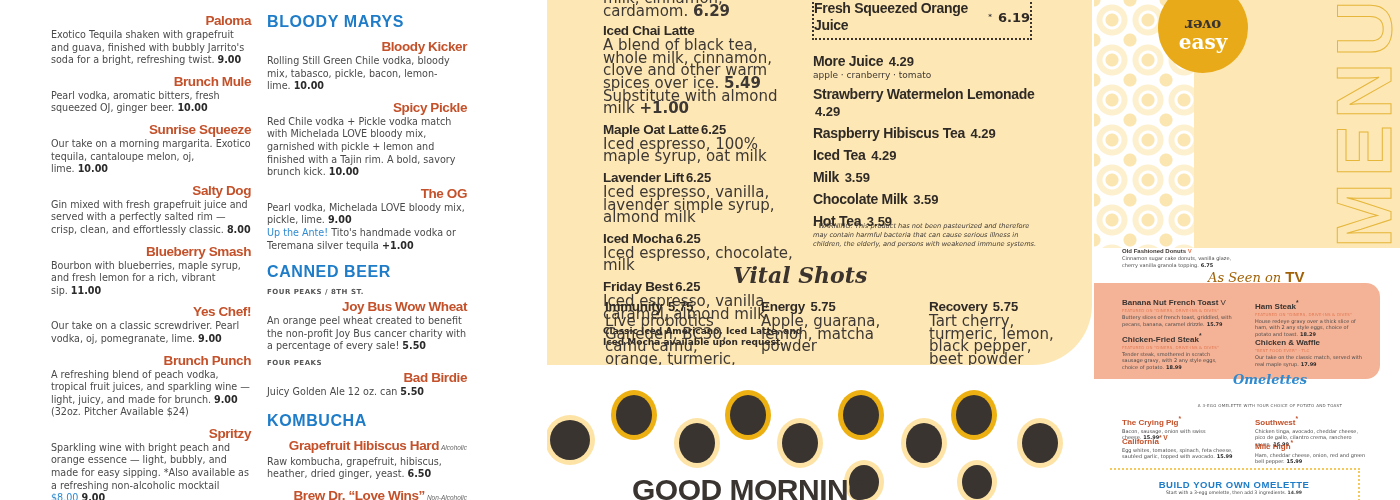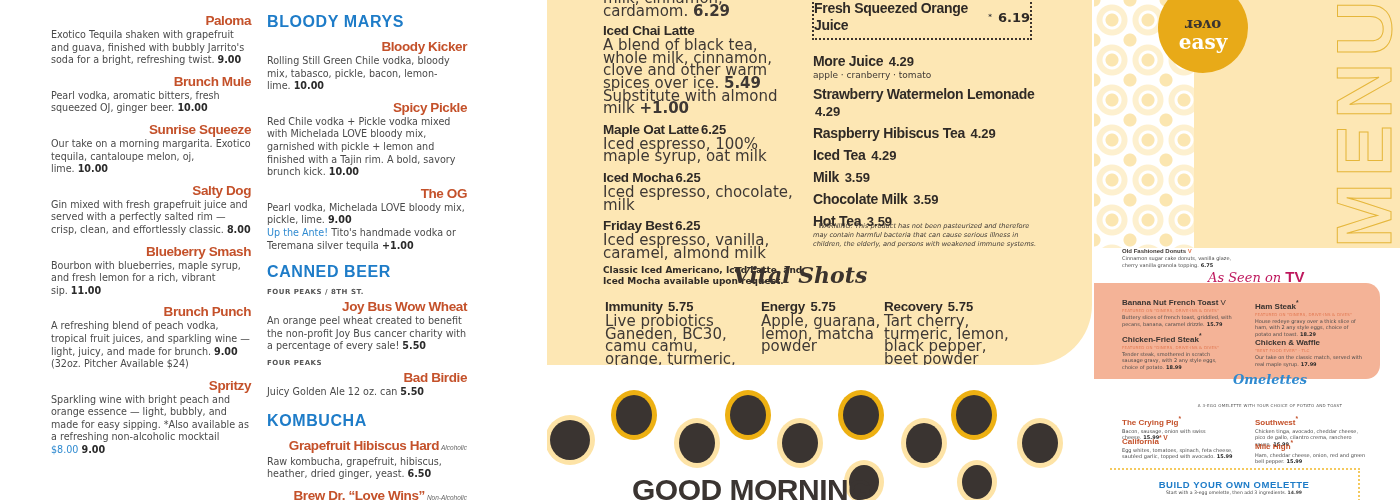--- a/index.html
+++ b/index.html
@@ -68,21 +68,21 @@
     font-family: "Liberation Sans", sans-serif; font-weight: bold; font-size: 78px; line-height: 68px; letter-spacing: 6px;
     color: transparent; -webkit-text-stroke: 1px #e5b63a; white-space: nowrap; }
 
   .tiny { font-size: 5px; line-height: 6.5px; color: #4a4a4a; }
   .tiny-name { font-family: "Liberation Sans", sans-serif; font-weight: bold; font-size: 8px; line-height: 10px; color: #3a3431; }
   .tiny-feat { font-size: 4px; color: #e27952; letter-spacing: 0.2px; line-height: 6px; }
   .tiny-price { font-weight: bold; color: #2a2a2a; margin-left: 2px; }
 
   #donuts { position: absolute; left: 1122px; top: 248px; width: 120px; }
   #tv-box { position: absolute; left: 1094px; top: 283px; width: 286px; height: 96px; background: #f4b397; border-radius: 0 14px 14px 0; }
-  #tv-title { position: absolute; left: 1208px; top: 268px; font-family: "DejaVu Serif", serif; font-style: italic; font-size: 13px; color: #be185d; }
+  #tv-title { position: absolute; left: 1208px; top: 268px; font-family: "DejaVu Serif", serif; font-style: italic; font-size: 13px; color: #a16207; }
   #tv-title b { font-style: normal; font-family: "Liberation Sans", sans-serif; font-size: 15px; }
   .tv-item { position: absolute; width: 110px; }
 
   #omelette-title { position: absolute; left: 1215px; top: 372px; width: 110px; text-align: center;
     font-family: "DejaVu Serif", serif; font-style: italic; font-weight: bold; font-size: 13px; color: #2f8ad0; }
   #omelette-sub { position: absolute; left: 1160px; top: 403px; width: 220px; text-align: center; font-size: 4px; letter-spacing: 0.3px; color: #555; }
   .om-item { position: absolute; width: 112px; }
   .om-name { font-family: "Liberation Sans", sans-serif; font-weight: bold; font-size: 8px; color: #c4512a; line-height: 10px; }
   #build { position: absolute; left: 1110px; top: 468px; width: 250px; height: 40px; border-top: 2px dotted #f4c95d; border-right: 2px dotted #f4c95d; text-align: center; }
   #build-title { font-family: "Liberation Sans", sans-serif; font-weight: bold; font-size: 9.5px; color: #1e7cc8; letter-spacing: 0.5px; margin-top: 9px; }
@@ -106,40 +106,44 @@
   </div>
   <div class="item">
     <div class="item-name cond">Salty Dog</div>
     <div class="item-desc"><span>Gin mixed with fresh grapefruit juice and served with a perfectly salted rim — crisp, clean, and effortlessly classic.</span><span class="price">8.00</span></div>
   </div>
   <div class="item">
     <div class="item-name cond">Blueberry Smash</div>
     <div class="item-desc"><span>Bourbon with blueberries, maple syrup, and fresh lemon for a rich, vibrant sip.</span><span class="price">11.00</span></div>
   </div>
   <div class="item">
+    <div class="item-name cond">Yes Chef!</div>
+    <div class="item-desc"><span>Our take on a classic screwdriver. Pearl vodka, oj, pomegranate, lime.</span><span class="price">9.00</span></div>
+  </div>
+  <div class="item">
     <div class="item-name cond">Brunch Punch</div>
     <div class="item-desc"><span>A refreshing blend of peach vodka, tropical fruit juices, and sparkling wine — light, juicy, and made for brunch.</span><span class="price">9.00</span></div>
     <div class="item-desc">(32oz. Pitcher Available $24)</div>
   </div>
   <div class="item">
     <div class="item-name cond">Spritzy</div>
     <div class="item-desc"><span>Sparkling wine with bright peach and orange essence — light, bubbly, and made for easy sipping. *Also available as a refreshing non-alcoholic mocktail</span> <span class="blue">$8.00</span><span class="price">9.00</span></div>
   </div>
 
 </div>
 
 <div id="col2">
   <div class="section-h cond">BLOODY MARYS</div>
   <div class="item">
     <div class="item-name cond">Bloody Kicker</div>
     <div class="item-desc"><span>Rolling Still Green Chile vodka, bloody mix, tabasco, pickle, bacon, lemon-lime.</span><span class="price">10.00</span></div>
   </div>
   <div class="item">
     <div class="item-name cond">Spicy Pickle</div>
-    <div class="item-desc"><span>Red Chile vodka + Pickle vodka mixed with Michelada LOVE bloody mix, garnished with pickle + lemon and finished with a Tajin rim. A bold, savory brunch kick.</span><span class="price">10.00</span></div>
+    <div class="item-desc"><span>Red Chile vodka + Pickle vodka match with Michelada LOVE bloody mix, garnished with pickle + lemon and finished with a Tajin rim. A bold, savory brunch kick.</span><span class="price">10.00</span></div>
   </div>
   <div class="item" style="margin-bottom:10px">
     <div class="item-name cond">The OG</div>
     <div class="item-desc"><span>Pearl vodka, Michelada LOVE bloody mix, pickle, lime.</span><span class="price">9.00</span></div>
     <div class="item-desc"><span class="blue">Up the Ante!</span> <span>Tito's handmade vodka or Teremana silver tequila</span><span class="price">+1.00</span></div>
   </div>
 
   <div class="section-h cond">CANNED BEER</div>
   <div class="item">
     <div class="brewery">FOUR PEAKS / 8TH ST.</div>
@@ -174,20 +178,24 @@
   <div class="d-item">
     <div class="d-name">Iced Chai Latte</div>
     <div class="d-desc"><span>A blend of black tea, whole milk, cinnamon, clove and other warm spices over ice.</span> <b>5.49</b></div>
     <div class="d-desc"><span>Substitute with almond milk</span> <b>+1.00</b></div>
   </div>
   <div class="d-item">
     <div class="d-name"><span>Maple Oat Latte</span><span class="d-price">6.25</span></div>
     <div class="d-desc">Iced espresso, 100% maple syrup, oat milk</div>
   </div>
   <div class="d-item">
+    <div class="d-name"><span>Lavender Lift</span><span class="d-price">6.25</span></div>
+    <div class="d-desc">Iced espresso, vanilla, lavender simple syrup, almond milk</div>
+  </div>
+  <div class="d-item">
     <div class="d-name"><span>Iced Mocha</span><span class="d-price">6.25</span></div>
     <div class="d-desc">Iced espresso, chocolate, milk</div>
   </div>
   <div class="d-item">
     <div class="d-name"><span>Friday Best</span><span class="d-price">6.25</span></div>
     <div class="d-desc">Iced espresso, vanilla, caramel, almond milk</div>
   </div>
   <div class="note">Classic Iced Americano, Iced Latte, and Iced Mocha available upon request.</div>
 </div>
 
@@ -225,21 +233,21 @@
 
 <div id="vital-title">Vital Shots</div>
 <div class="shot" style="left:605px">
   <div class="d-name"><span>Immunity</span> <span class="d-price">5.75</span></div>
   <div class="d-desc">Live probiotics Ganeden, BC30, camu camu, orange, turmeric, ginger, zinc</div>
 </div>
 <div class="shot" style="left:761px">
   <div class="d-name"><span>Energy</span> <span class="d-price">5.75</span></div>
   <div class="d-desc">Apple, guarana, lemon, matcha powder</div>
 </div>
-<div class="shot" style="left:884px;width:140px">
+<div class="shot" style="left:929px;width:140px">
   <div class="d-name"><span>Recovery</span> <span class="d-price">5.75</span></div>
   <div class="d-desc">Tart cherry, turmeric, lemon, black pepper, beet powder</div>
 </div>
 
 <div id="cups">
   <div class="cup" style="left:-2px;top:50px;width:50px;height:50px;background:#fde3a6">
       <div class="in"></div>
     </div>
   <div class="cup" style="left:64px;top:25px;width:46px;height:50px;background:#edb012">
       <div class="in"></div>

